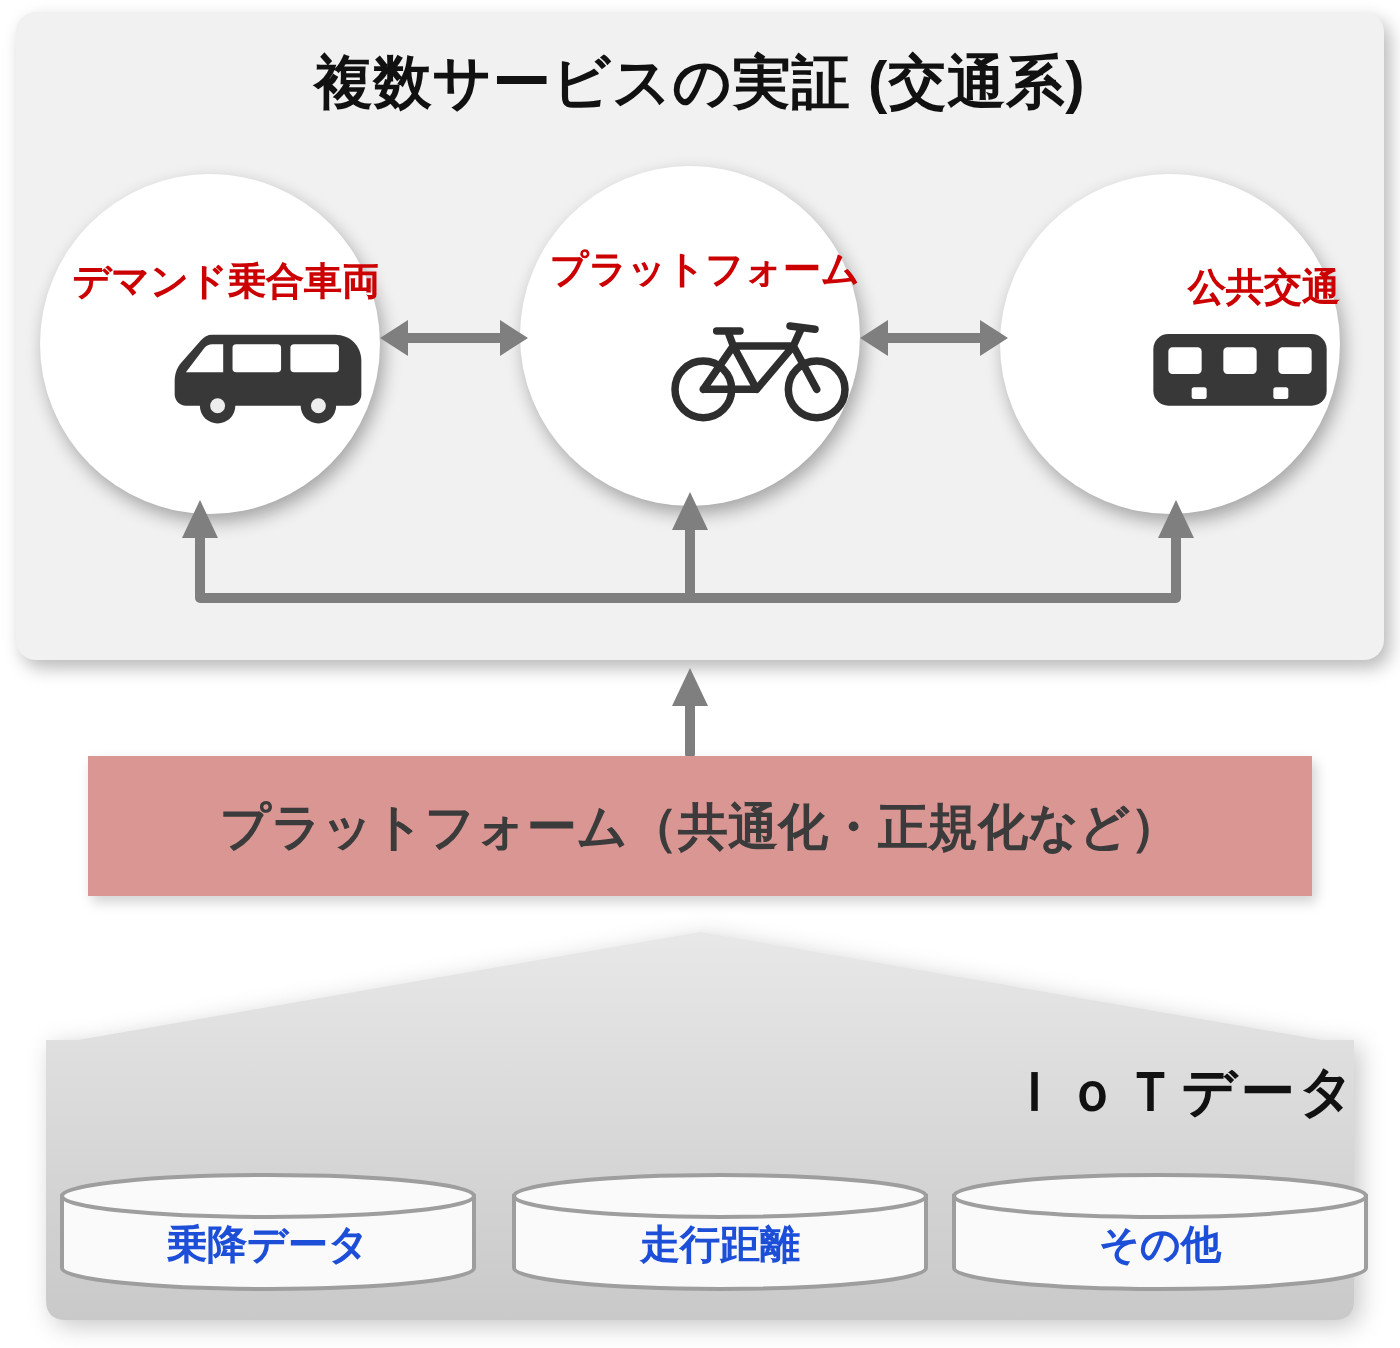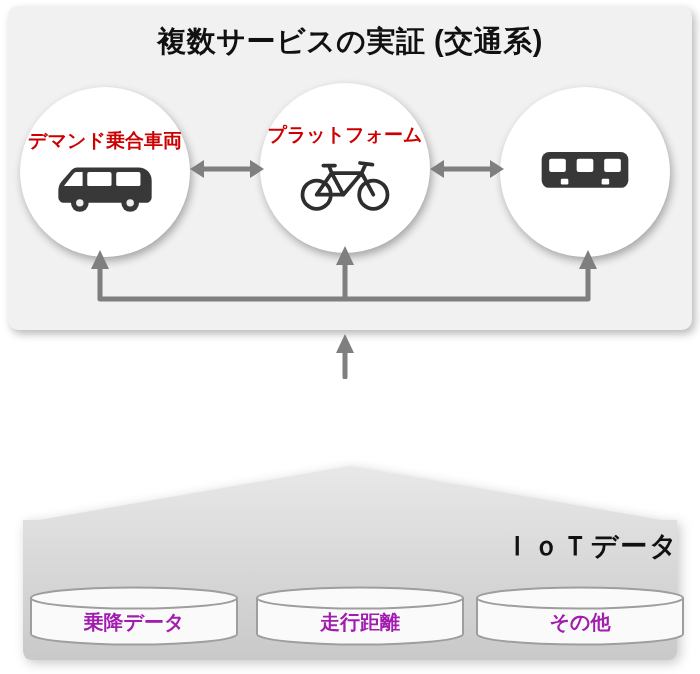--- a/index.html
+++ b/index.html
@@ -13,21 +13,21 @@
     box-shadow:3px 4px 9px rgba(0,0,0,0.28);
   }
   .panel-title {
     position:absolute; top:16px; left:0; width:100%;
     text-align:center; font-size:29px; font-weight:bold; color:#111; margin:0;
     letter-spacing:0.5px;
   }
   .circle {
     position:absolute; width:170px; height:170px; border-radius:50%;
     background:#ffffff; box-shadow:2px 4px 9px rgba(0,0,0,0.32);
-    display:flex; flex-direction:column; align-items:center; justify-content:center; gap:4px;
+    display:flex; flex-direction:column; align-items:flex-end; justify-content:center; gap:4px;
   }
   .c1 { left:12px;  top:81px; }
   .c2 { left:252px; top:77px; }
   .c3 { left:492px; top:81px; }
   .node-label { font-size:19px; font-weight:bold; color:#cc0000; white-space:nowrap; }
   .node-icon { display:block; line-height:0; }
 
   .darrow { position:absolute; line-height:0; }
   .darrow1 { left:180px; top:152px; }
   .darrow2 { left:420px; top:152px; }
@@ -50,21 +50,21 @@
     text-align:right; font-size:27px; font-weight:bold; color:#111;
     letter-spacing:2px;
   }
   .cylinder { position:absolute; top:585px; width:212px; height:62px; }
   .cyl1 { left:28px; }
   .cyl2 { left:254px; }
   .cyl3 { left:474px; }
   .cylinder svg { position:absolute; left:0; top:0; }
   .cyl-label {
     position:absolute; left:0; top:24px; width:100%;
-    text-align:center; font-size:20px; font-weight:bold; color:#a21caf;
+    text-align:center; font-size:20px; font-weight:bold; color:#1d4ed8;
   }
 </style>
 </head>
 <body>
 
 <div class="canvas">
 
   <section class="top-box">
     <h1 class="panel-title">複数サービスの実証 (交通系)</h1>
 
@@ -89,20 +89,21 @@
       <span class="node-icon">
         <svg width="100" height="62" viewBox="0 0 120 72" fill="none" stroke="#2e2e2e" stroke-width="4.5" stroke-linecap="round" stroke-linejoin="round">
           <circle cx="26" cy="50" r="17"></circle>
           <circle cx="94" cy="50" r="17"></circle>
           <path d="M26 50 L44 24 L80 24 L94 50 M26 50 L58 50 L44 24 M58 50 L80 24 M80 24 L85 13 M78 12 L93 14 M44 24 L41 16 M34 15 L48 15"></path>
         </svg>
       </span>
     </div>
 
     <div class="circle c3">
+      <span class="node-label">公共交通</span>
       <span class="node-icon">
         <svg width="100" height="52" viewBox="0 0 120 62">
           <rect x="8" y="7" width="104" height="43" rx="9" fill="#383838"></rect>
           <rect x="17" y="15" width="20" height="16" rx="2.5" fill="#ffffff"></rect>
           <rect x="50" y="15" width="20" height="16" rx="2.5" fill="#ffffff"></rect>
           <rect x="83" y="15" width="20" height="16" rx="2.5" fill="#ffffff"></rect>
           <rect x="31" y="39" width="9" height="7" rx="1.5" fill="#ffffff"></rect>
           <rect x="80" y="39" width="9" height="7" rx="1.5" fill="#ffffff"></rect>
         </svg>
       </span>
@@ -133,20 +134,23 @@
     </span>
   </section>
 
   <span class="up-arrow">
     <svg width="26" height="48" viewBox="0 0 26 48">
       <path d="M13 46 L13 20" stroke="#7f7f7f" stroke-width="5" stroke-linecap="round"></path>
       <path d="M4 22 L22 22 L13 3 Z" fill="#7f7f7f"></path>
     </svg>
   </span>
 
+  <div class="platform">
+    <span>プラットフォーム（共通化・正規化など）</span>
+  </div>
 
   <span class="iot-shape">
     <svg width="658" height="198" viewBox="0 0 658 198" style="filter:drop-shadow(3px 3px 6px rgba(0,0,0,0.22));">
       <defs>
         <linearGradient id="iotGrad" x1="0" y1="0" x2="0" y2="1">
           <stop offset="0" stop-color="#e8e8e8"></stop>
           <stop offset="1" stop-color="#c9c9c9"></stop>
         </linearGradient>
       </defs>
       <path d="M329 2 L640 56 L656 56 L656 186 Q656 196 646 196 L12 196 Q2 196 2 186 L2 56 L18 56 Z" fill="url(#iotGrad)"></path>

